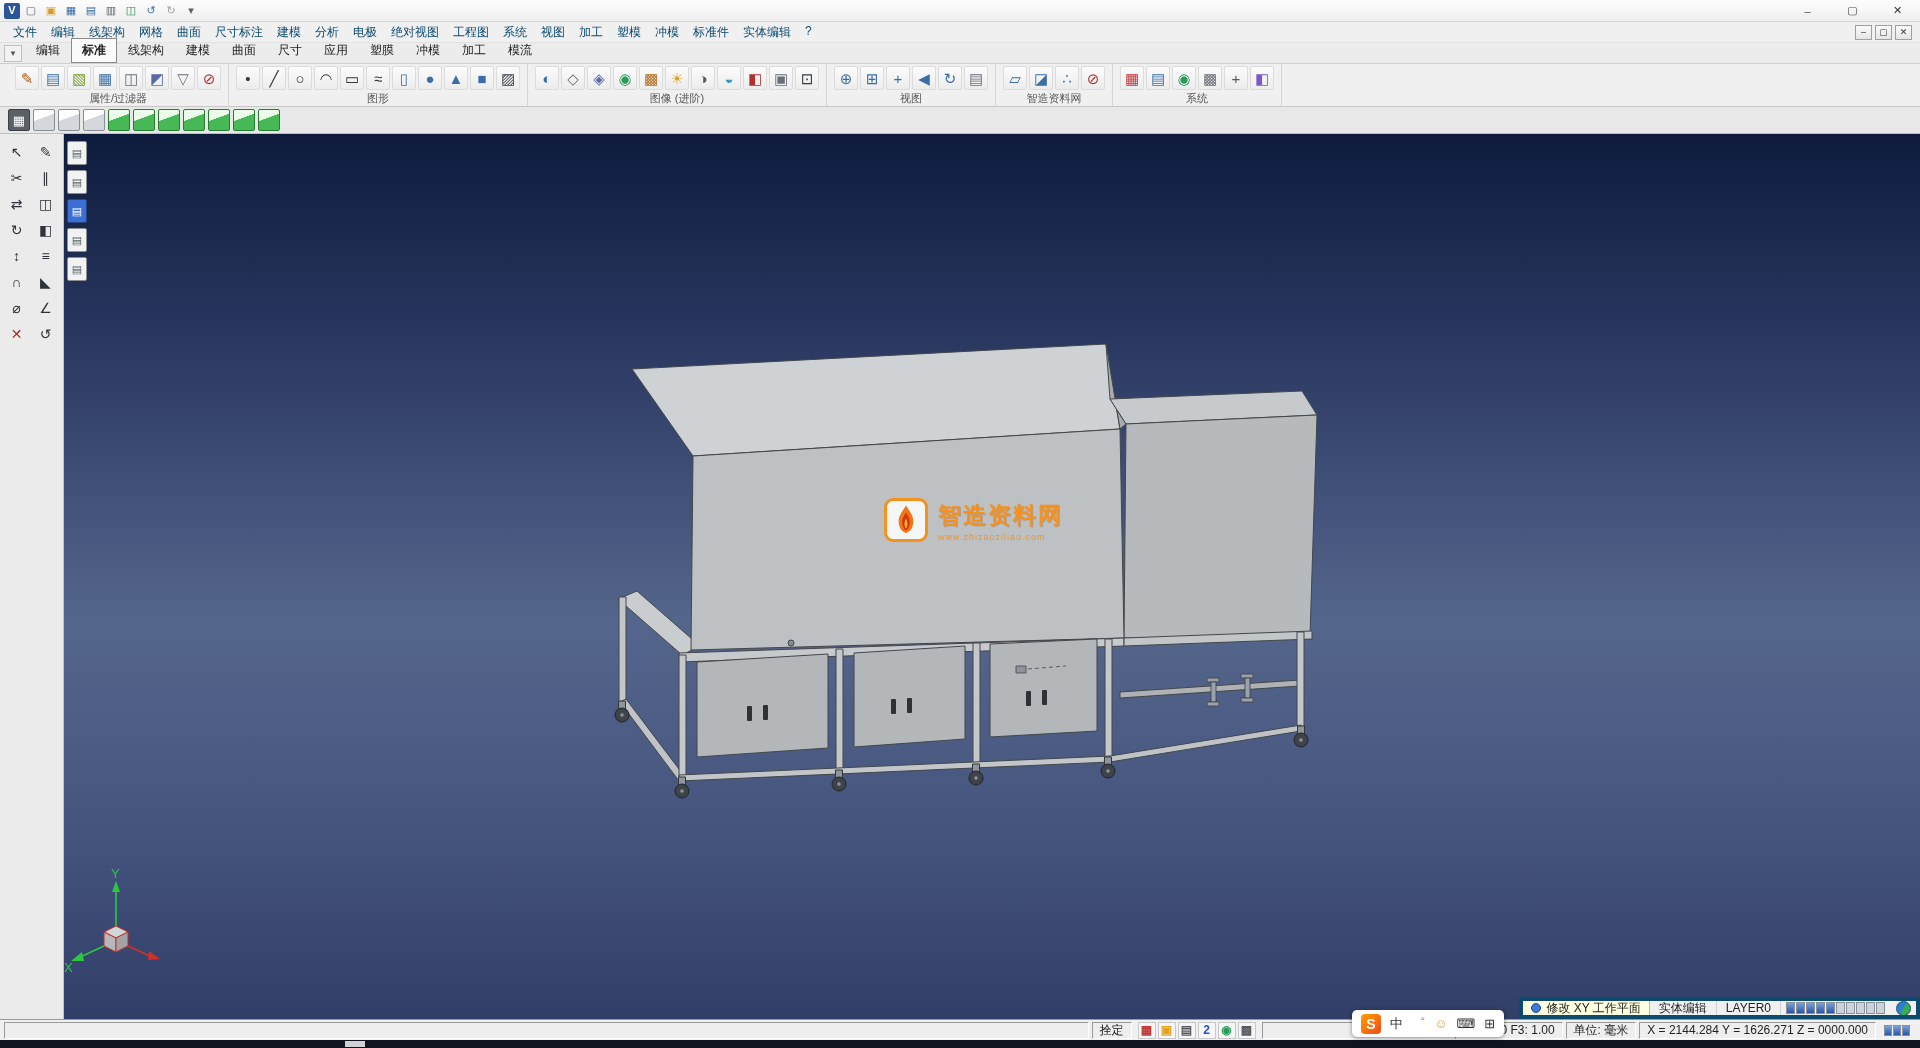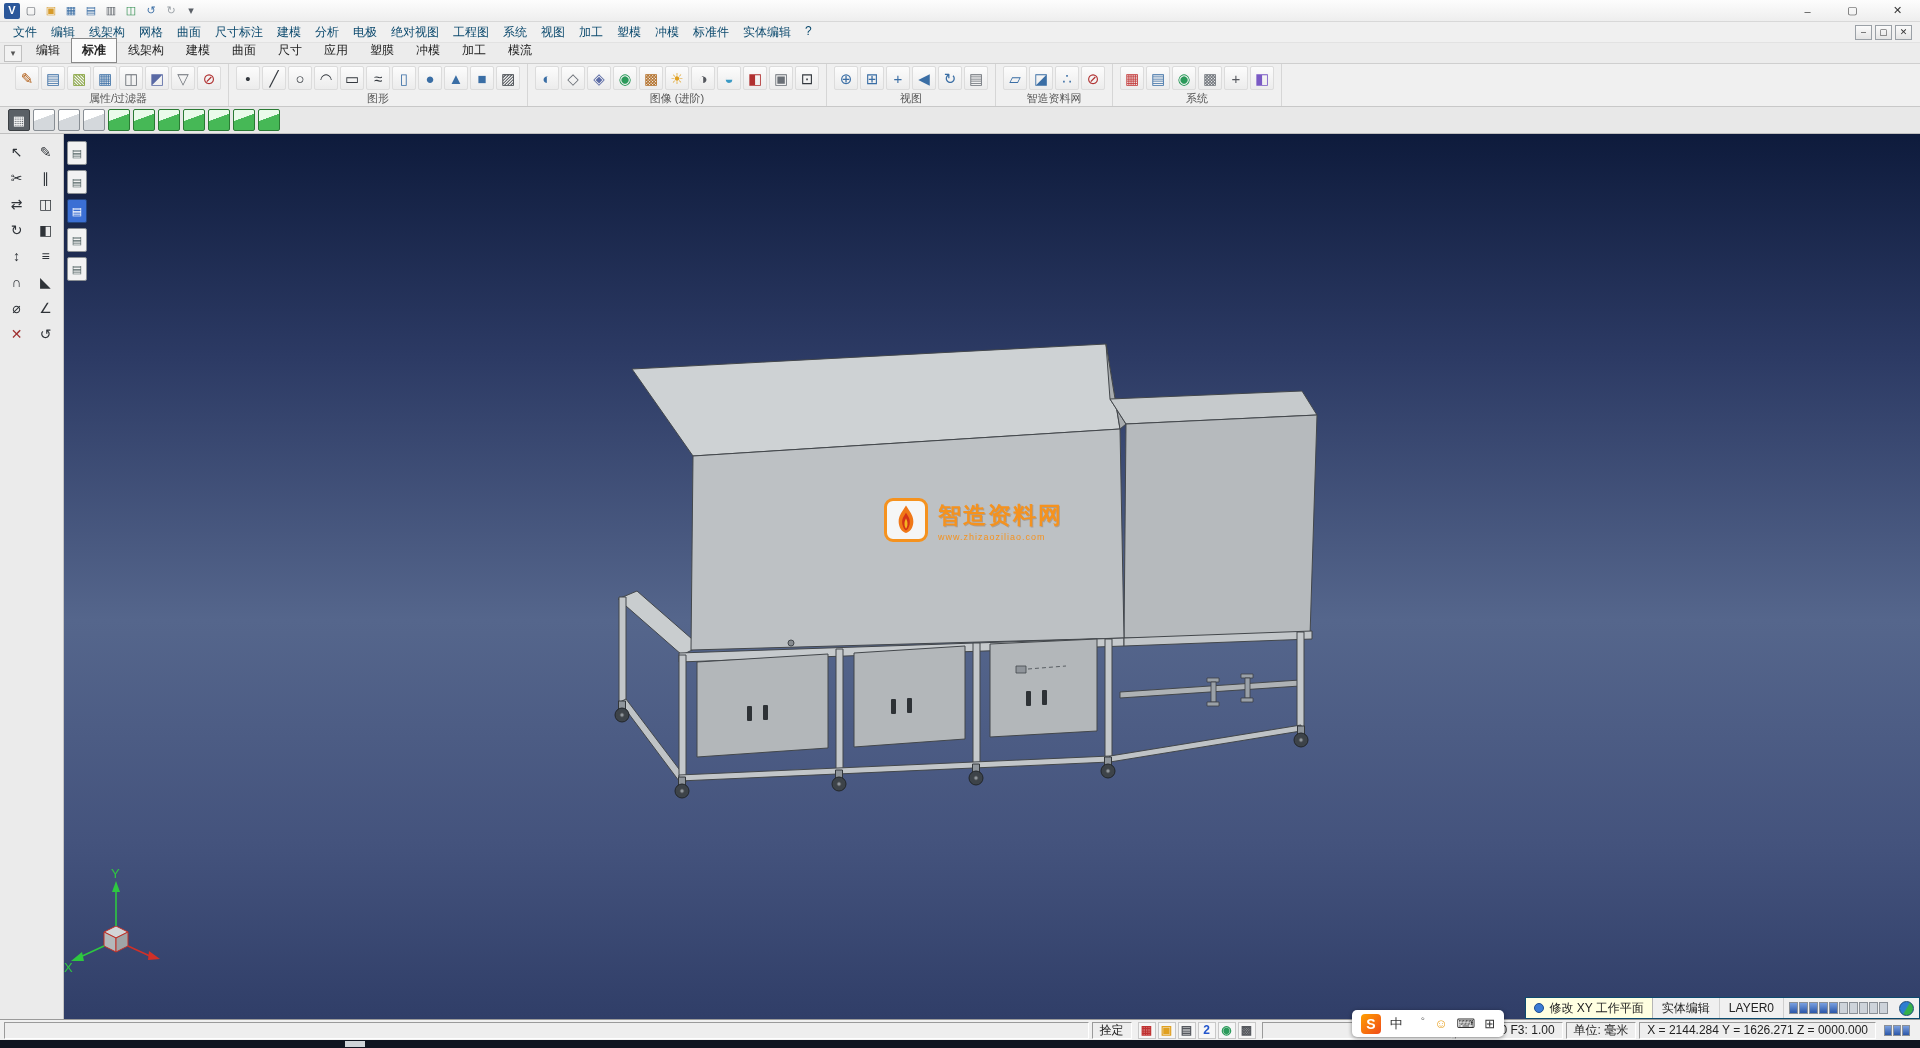--- a/index.html
+++ b/index.html
@@ -65,21 +65,21 @@
 
   .watermark { position:absolute; left:820px; top:364px; display:flex; align-items:flex-end; gap:10px; }
   .wm-logo { width:44px; height:44px; border:3px solid var(--wm-orange,#f5921e); border-radius:9px;
     background:rgba(255,255,255,0.85); display:flex; align-items:center; justify-content:center; }
   .wm-title { font-size:23px; font-weight:bold; color:var(--wm-orange,#f5921e); letter-spacing:2px;
     text-shadow:1px 1px 0 rgba(120,60,0,0.25); }
   .wm-sub { font-size:9px; color:var(--wm-orange,#f5921e); letter-spacing:1px; margin-top:1px; }
 
   
   .status-top { position:absolute; right:0; bottom:29px; height:22px; background:#f0f0f0;
-    border:1px solid #0c4a6e; display:flex; align-items:center; z-index:4; }
+    border:4px solid #0c4a6e; display:flex; align-items:center; z-index:4; }
   .wp-tip { display:flex; align-items:center; gap:5px; background:#ffffe1; height:100%; padding:0 8px;
     border-right:1px solid #b5b5b5; font-size:12px; color:#222; }
   .dot { width:10px; height:10px; border-radius:50%; background:#3b7bd4; border:1px solid #1d4d90; }
   .st-cell { padding:0 9px; font-size:12px; color:#222; border-right:1px solid #cfcfcf; height:100%;
     display:flex; align-items:center; }
   .segbar { display:flex; align-items:center; padding:0 5px; height:100%; }
   .seg { width:9px; height:12px; margin-right:1px; background:#cdd3da; border:1px solid #8a9097; }
   .seg.on { background:linear-gradient(#7aa0e0,#2a56a8); }
   .globe { width:15px; height:15px; border-radius:50%; margin:0 5px;
     background:linear-gradient(120deg,#2d7dd2 45%,#35b04a 55%); border:1px solid #1a4a7a; }

